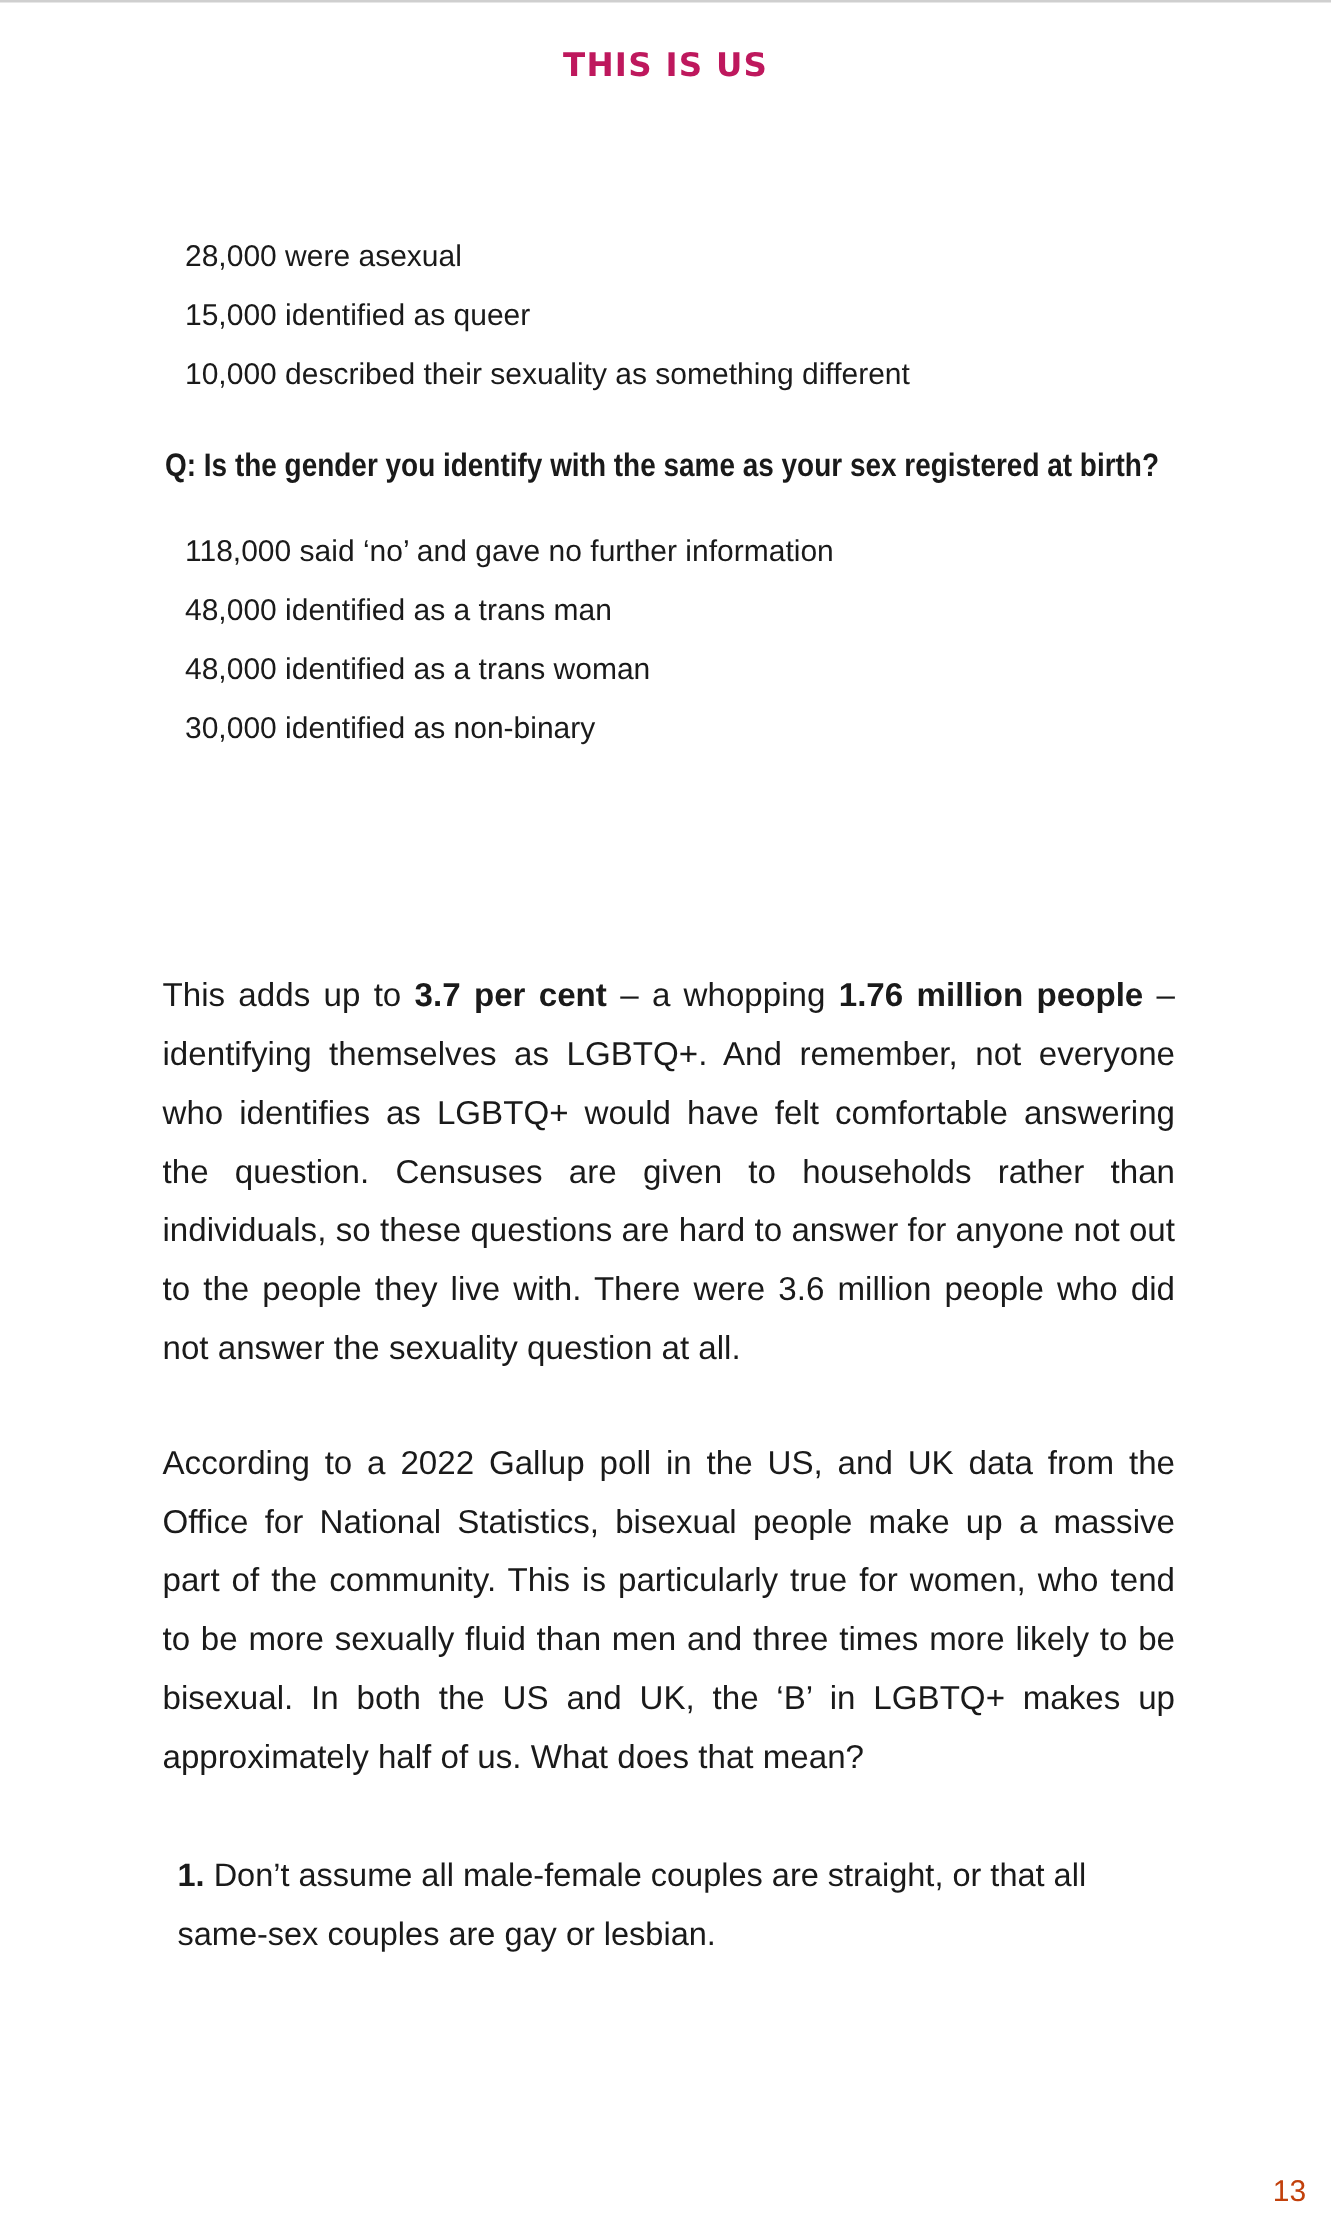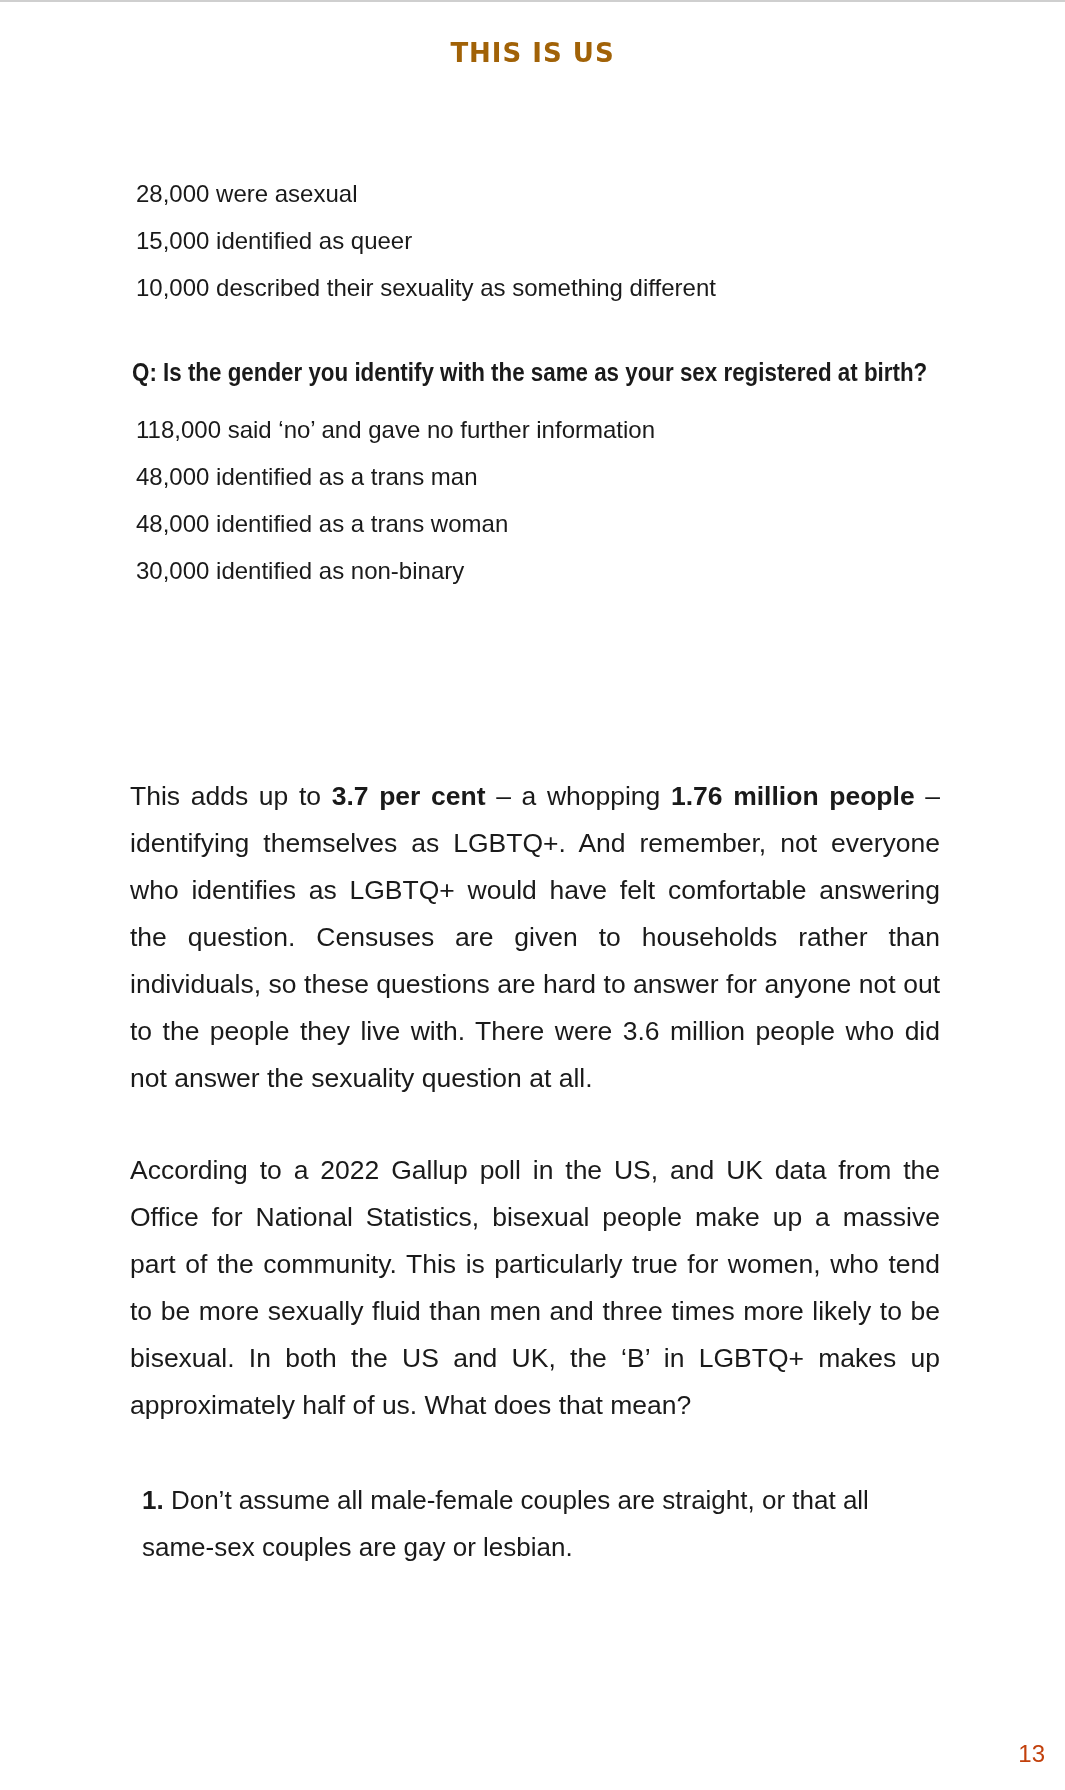--- a/index.html
+++ b/index.html
@@ -5,23 +5,23 @@
     html, body { margin: 0; padding: 0; background: #ffffff; }
     body {
       width: 1065px; height: 1790px; position: relative; overflow: hidden;
       font-family: "Liberation Sans", "DejaVu Sans", sans-serif;
       color: #1a1a1a;
     }
     .top-edge { position: absolute; left: 0; top: 0; width: 1065px; height: 2px; background: #cfcfcf; }
     .running-head {
       position: absolute; top: 38px; left: 0; width: 1065px; text-align: center;
       font-family: "DejaVu Sans", sans-serif; font-weight: bold; font-size: 26px;
-      letter-spacing: 1px; color: #a16207;
+      letter-spacing: 1px; color: #be185d;
     }
-    .list { position: absolute; left: 132px; margin: 4px; padding: 0; list-style: none; }
+    .list { position: absolute; left: 132px; margin: 16px; padding: 0; list-style: none; }
     .list li { font-size: 24px; line-height: 47px; height: 47px; white-space: nowrap; }
     #list1 { top: 166px; }
     #list2 { top: 402px; }
     .question {
       position: absolute; left: 132px; top: 357px; font-size: 26px; font-weight: bold;
       font-family: "Liberation Sans Narrow", "Liberation Sans", sans-serif;
       transform: scaleX(0.86); transform-origin: left top; white-space: nowrap;
     }
     .para {
       position: absolute; left: 130px; width: 810px; margin: 0;

